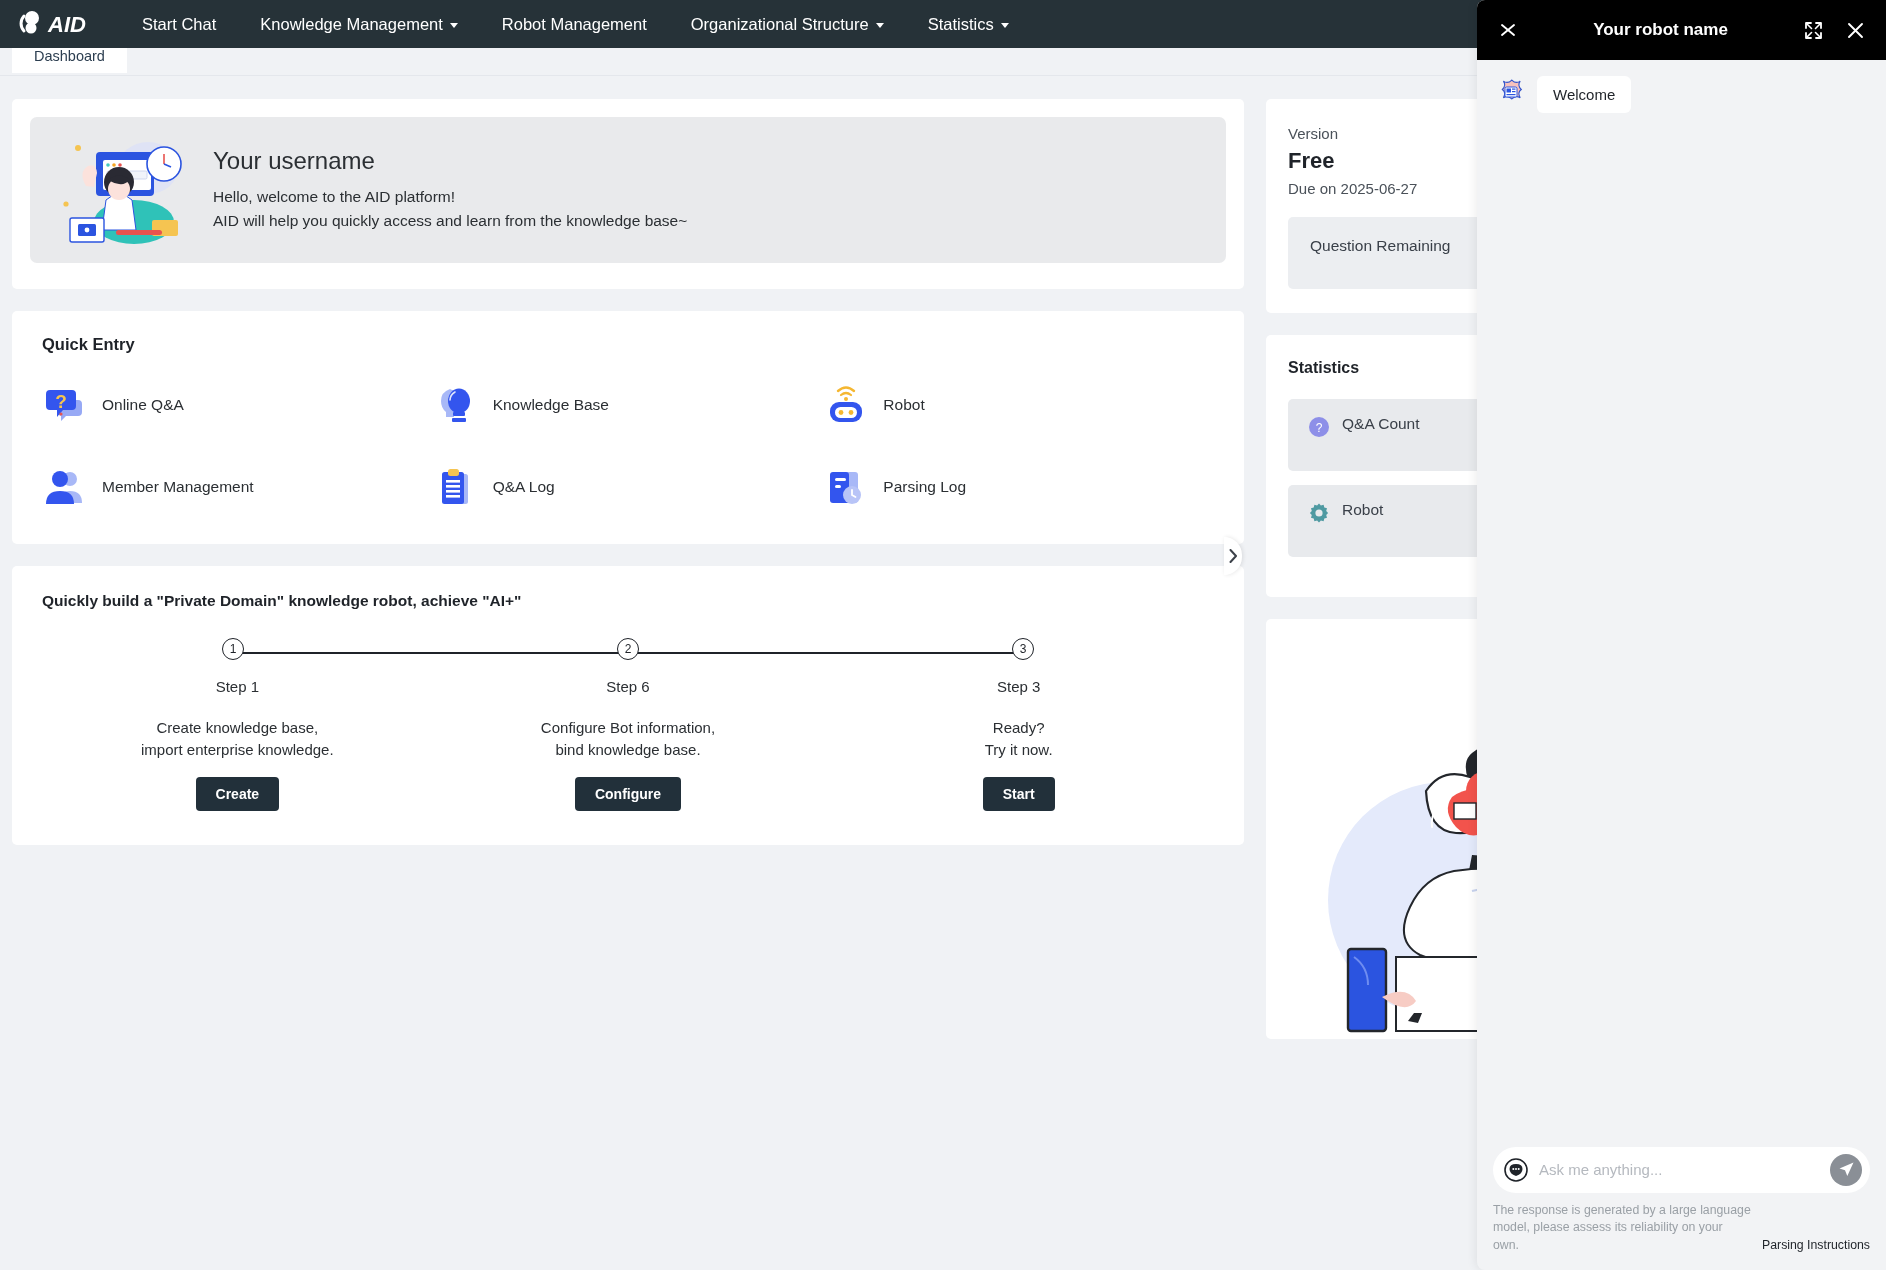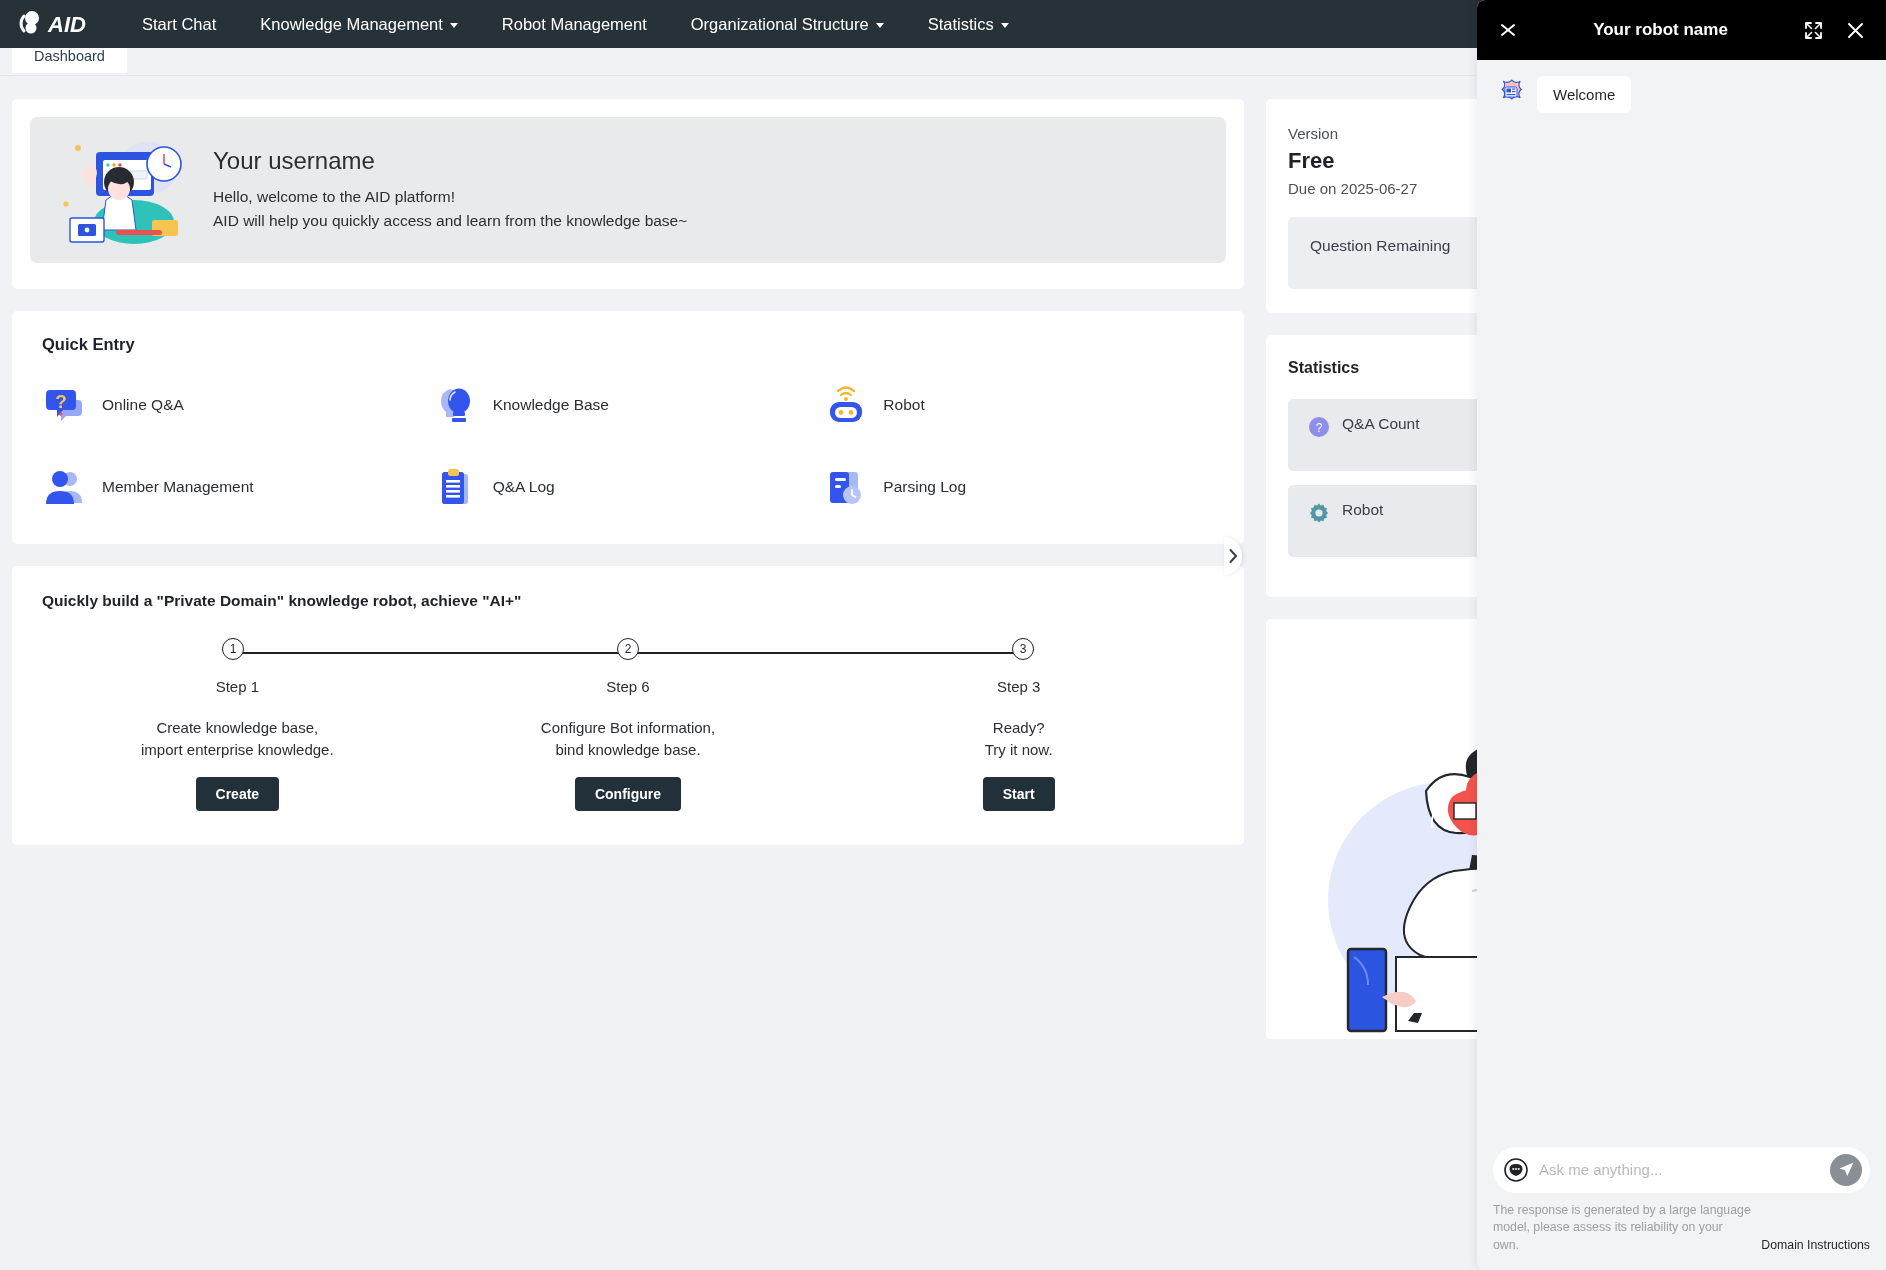--- a/index.html
+++ b/index.html
@@ -579,17 +579,17 @@
       </span>
       <input class="chat-input" type="text" placeholder="Ask me anything..." style="">
       <span class="chat-send">
         <svg width="17" height="17" viewBox="0 0 17 17">
           <path d="M15.5 1.5 L1.5 7.5 L7 9.3 L9.3 15 Z" fill="#ffffff"></path>
         </svg>
       </span>
     </div>
     <div class="chat-disclaimer">
       <div class="disc-text">The response is generated by a large language model, please assess its reliability on your own.</div>
-      <div class="disc-link">Domain Instructions</div>
+      <div class="disc-link">Parsing Instructions</div>
     </div>
   </div>
 
 </div>
 
 </body></html>

